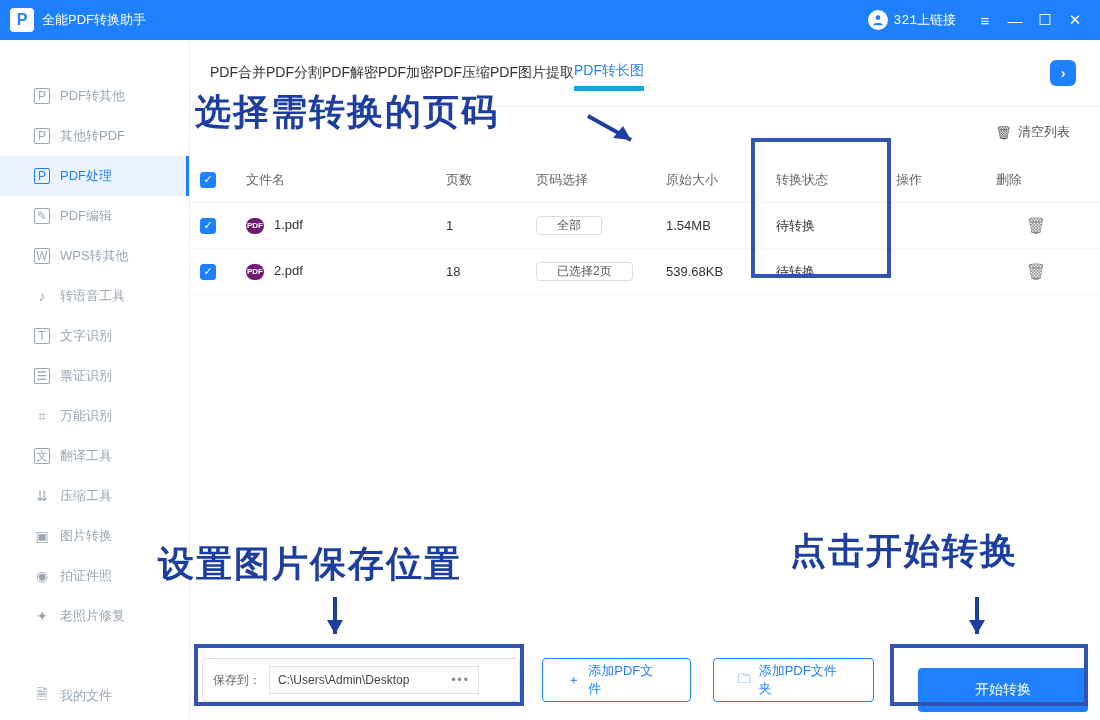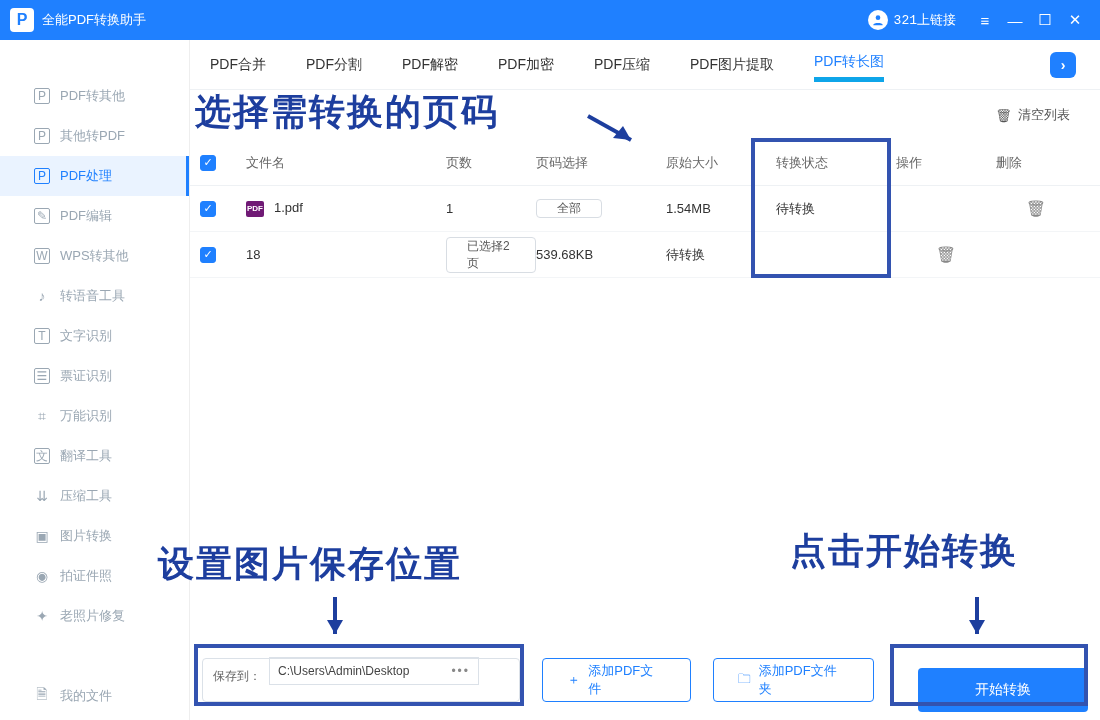--- a/index.html
+++ b/index.html
@@ -16,42 +16,42 @@
   .app { display: flex; height: calc(100% - 40px); }
   .sidebar { width: 190px; border-right: 1px solid #eee; padding-top: 36px; }
   .side-item { display:flex;align-items:center;height:40px;padding-left:34px;font-size:13px;color:#9aa7b3;cursor:pointer;gap:10px; }
   .side-item.active { background:#eaf3ff;color:#1f80ff;border-right:3px solid #1f80ff; }
   .side-ico { width:16px;height:16px;display:inline-flex;align-items:center;justify-content:center;font-size:12px;color:inherit;border:1px solid currentColor;border-radius:2px; }
   .side-ico.noborder{border:none;font-size:14px;}
 
   .main { flex:1; display:flex; flex-direction:column; position:relative; }
 
   
-  .tabs { height:50px; display:flex; align-items:center; gap:40px; padding:0 24px 0 20px; font-size:14px; color:#333; border-bottom:1px solid #eef1f4; }
+  .tabs { height:67px; display:flex; align-items:center; padding:0 24px 0 20px; font-size:14px; color:#333; border-bottom:1px solid #eef1f4; }
   .tabs .tab { cursor:pointer; padding:6px 0; }
   .tabs .tab.active { color:#1f80ff; border-bottom:5px solid #0ea5e9; }
   .tabs .more { margin-left:auto; width:26px;height:26px;border-radius:6px;background:#1f80ff;color:#fff;display:flex;align-items:center;justify-content:center;cursor:pointer;font-weight:bold; }
 
   
   .toolbar-row { height:50px; display:flex; align-items:center; justify-content:flex-end; padding-right:30px; font-size:13px; color:#555; }
   .toolbar-row .clear { display:flex;align-items:center;gap:6px;cursor:pointer; }
 
   
   .table { font-size:13px; color:#333; }
   .thead,.trow { display:grid; grid-template-columns: 46px 200px 90px 130px 110px 120px 100px 80px; align-items:center; height:46px; padding-left:10px;}
   .thead { color:#666; border-bottom:1px solid #eef1f4; }
   .trow { border-bottom:1px solid #f3f5f7; }
   .chk { width:16px;height:16px;border:1.5px solid #1f80ff;border-radius:3px;background:#1f80ff;display:inline-flex;align-items:center;justify-content:center;color:#fff;font-size:11px;cursor:pointer; }
-  .fileico { width:18px;height:16px;background:#701a75;border-radius:2px;color:#fff;font-size:8px;display:inline-flex;align-items:center;justify-content:center;margin-right:10px;vertical-align:middle;font-weight:bold; }
+  .fileico { width:18px;height:16px;background:#701a75;border-radius:8px;color:#fff;font-size:8px;display:inline-flex;align-items:center;justify-content:center;margin-right:10px;vertical-align:middle;font-weight:bold; }
   .pagesel-btn { display:inline-block;border:1px solid #d8dde3;border-radius:4px;padding:0 20px;font-size:12px;color:#555;cursor:pointer;background:#fff; }
   .del-ico { font-size:16px; color:#888; cursor:pointer; text-align:center; }
 
   
   .bottombar { position:absolute; left:0; right:0; bottom:10px; height:60px; display:flex; align-items:center; padding:0 12px; gap:22px; }
-  .savebox { display:flex;align-items:flex-end;border:1px solid #dbe1e8;border-radius:4px;height:44px;padding:16px 10px;font-size:12px;color:#666;gap:8px; width:320px;}
+  .savebox { display:flex;align-items:center;border:1px solid #dbe1e8;border-radius:4px;height:44px;padding:10px 10px;font-size:12px;color:#666;gap:8px; width:320px;}
   .savebox .pathbox { border:1px solid #dbe1e8;border-radius:0;padding:6px 8px;width:210px;display:flex;align-items:center;justify-content:space-between;color:#444; }
   .savebox .dots { color:#888; letter-spacing:2px; cursor:pointer; }
   .outline-btn { height:44px;border:1px solid #1f80ff;color:#1f80ff;border-radius:4px;padding:0 24px;display:flex;align-items:center;gap:8px;font-size:13px;cursor:pointer;background:#fff; }
   .primary-btn { height:44px;background:#1f80ff;color:#fff;border-radius:4px;padding:0 40px;display:flex;align-items:center;justify-content:center;font-size:14px;cursor:pointer;min-width:170px;margin-top:20px; }
 
   
   .anno-text { position:absolute; color:#1d3e9e; font-weight:700; font-size:36px; letter-spacing:2px; pointer-events:none; }
   .anno-box { position:absolute; border:4px solid #3353b0; pointer-events:none; }
   .anno-arrow { position:absolute; pointer-events:none; }
 
@@ -180,20 +180,21 @@
         <span>1</span>
         <span><span class="pagesel-btn">全部</span></span>
         <span>1.54MB</span>
         <span>待转换</span>
         <span></span>
         <span class="del-ico">🗑</span>
       </div>
 
       <div class="trow">
         <span><span class="chk">✓</span></span>
+        <span><span class="fileico">PDF</span><span>2.pdf</span></span>
         <span>18</span>
         <span><span class="pagesel-btn">已选择2页</span></span>
         <span>539.68KB</span>
         <span>待转换</span>
         <span></span>
         <span class="del-ico">🗑</span>
       </div>
     </div>
 
     <div class="bottombar">

